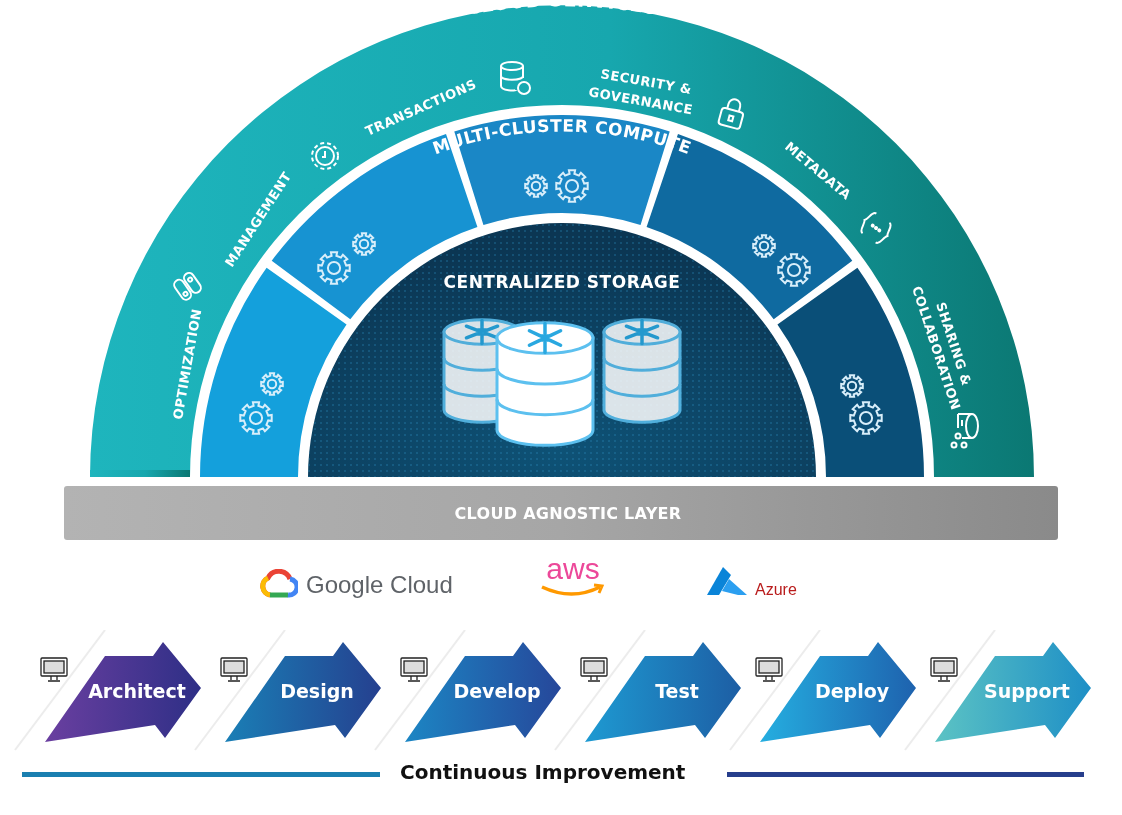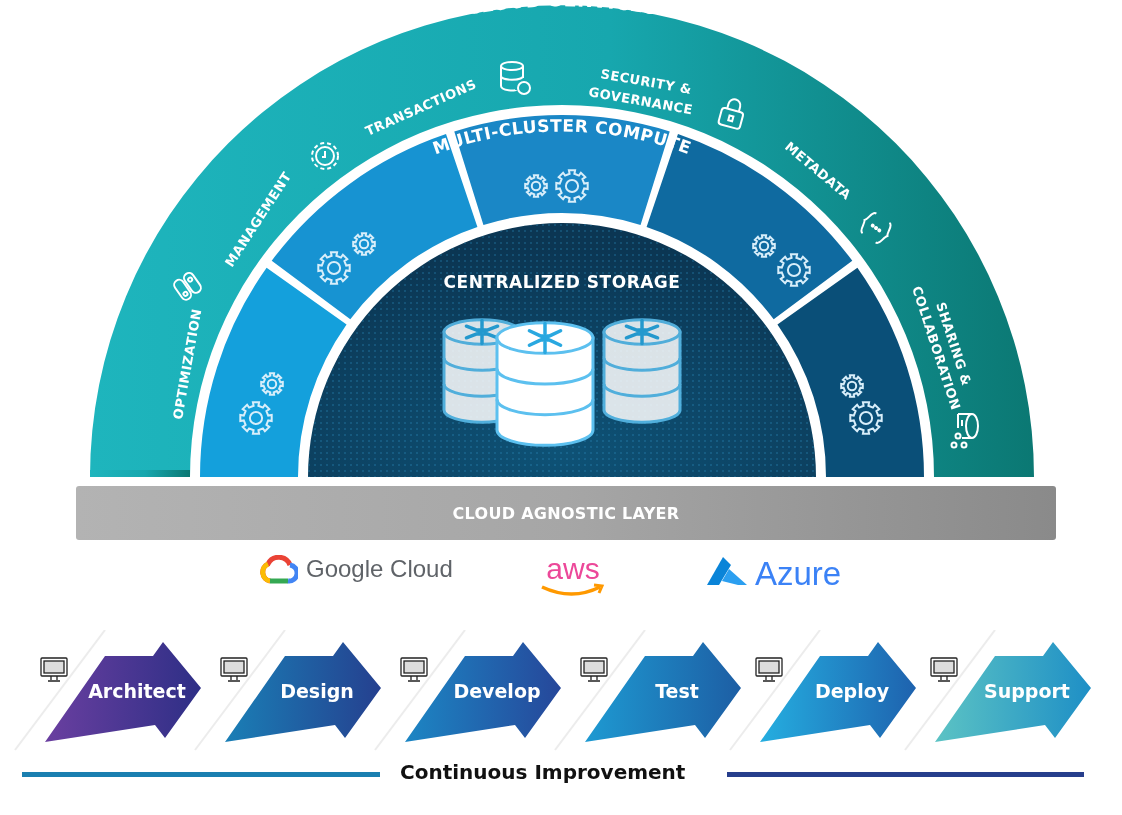--- a/index.html
+++ b/index.html
@@ -1,23 +1,23 @@
 <!DOCTYPE html>
 <html><head>
 <meta charset="utf-8">
 <style>
   html,body{margin:0;padding:0;background:#fff;}
   body{width:1122px;height:815px;position:relative;overflow:hidden;font-family:"DejaVu Sans",sans-serif;}
   #diagram{position:absolute;left:0;top:0;}
   .arc-text{font-family:"DejaVu Sans",sans-serif;font-weight:bold;fill:#fff;letter-spacing:0.5px;}
-  .agnostic{position:absolute;left:76px;top:486px;width:980px;height:54px;border-radius:3px;
+  .agnostic{position:absolute;left:64px;top:486px;width:980px;height:54px;border-radius:3px;
     background:linear-gradient(90deg,#b3b3b3 0%,#a6a6a6 50%,#8a8a8a 100%);
     display:flex;align-items:center;justify-content:center;color:#fff;font-weight:bold;font-size:16px;
-    font-family:"DejaVu Sans",sans-serif;letter-spacing:0.3px;}
-  .provider{position:absolute;top:555px;height:44px;display:flex;align-items:flex-start;gap:8px;
+    font-family:"DejaVu Sans",sans-serif;letter-spacing:0.3px;padding-left:14px;}
+  .provider{position:absolute;top:555px;height:44px;display:flex;align-items:flex-end;gap:8px;
     font-family:"Liberation Sans",sans-serif;}
   .provider .name{font-size:24px;}
   .steps{position:absolute;left:0;top:630px;width:1122px;height:130px;}
   .step-label{font-family:"DejaVu Sans",sans-serif;font-weight:bold;font-size:19px;fill:#fff;}
   .ci-line{position:absolute;top:772px;height:5px;}
   .ci-text{position:absolute;top:760px;left:400px;width:314px;text-align:left;
     font-family:"DejaVu Sans",sans-serif;font-weight:bold;font-size:20px;color:#111;}
 </style>
 </head>
 <body>
@@ -222,21 +222,21 @@
   <svg width="70" height="16" viewBox="0 0 70 16">
     <path d="M4 4 Q34 18 62 4" stroke="#ff9900" stroke-width="3.5" fill="none"></path>
     <path d="M56 2 L64 3 L61 10" stroke="#ff9900" stroke-width="3" fill="none"></path>
   </svg>
 </div>
 <div class="provider" style="left:705px;gap:6px;">
   <svg width="44" height="34" viewBox="0 0 44 34">
     <path d="M18 2 L2 30 L14 30 L26 10 Z" fill="#0a84d8"></path>
     <path d="M24 14 L17 26 L33 30 L42 30 Z" fill="#2b9ff0"></path>
   </svg>
-  <span class="name" style="color:#3b82f6;font-size:33px;">Azure</span>
+  <span class="name" style="color:#b91c1c;font-size:16px;">Azure</span>
 </div>
 
 <svg class="steps" id="steps" width="1122" height="130" viewBox="0 0 1122 130">
     <defs>
       <linearGradient id="sg0" x1="0" y1="0" x2="1" y2="0">
         <stop offset="0" stop-color="#6a3fa0"></stop>
         <stop offset="1" stop-color="#2e2f86"></stop>
       </linearGradient>
       <linearGradient id="sg1" x1="0" y1="0" x2="1" y2="0">
         <stop offset="0" stop-color="#1a7fb6"></stop>

